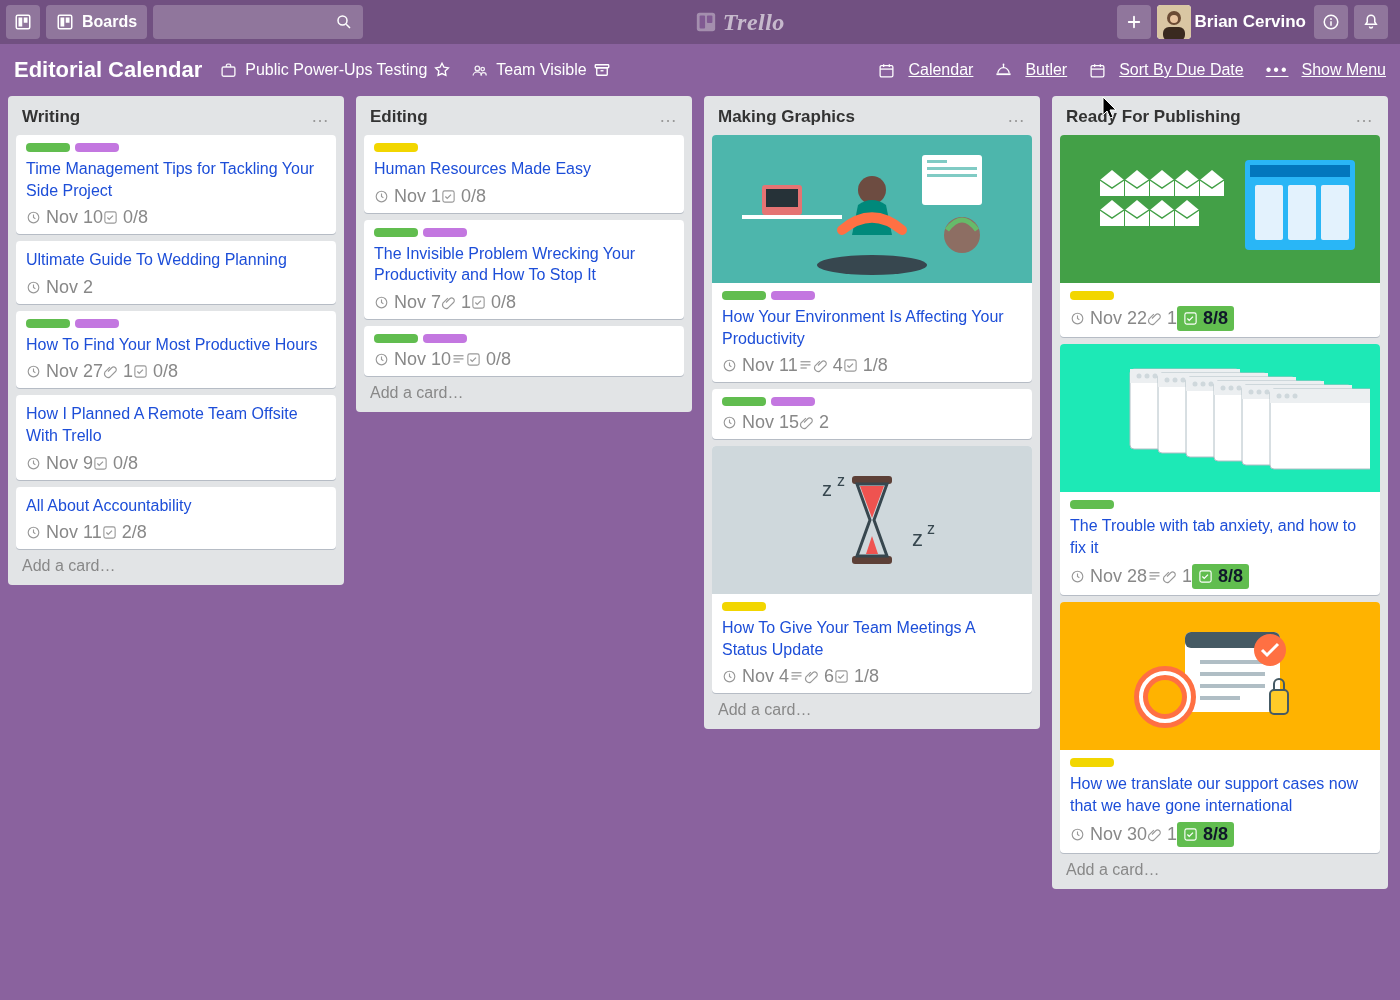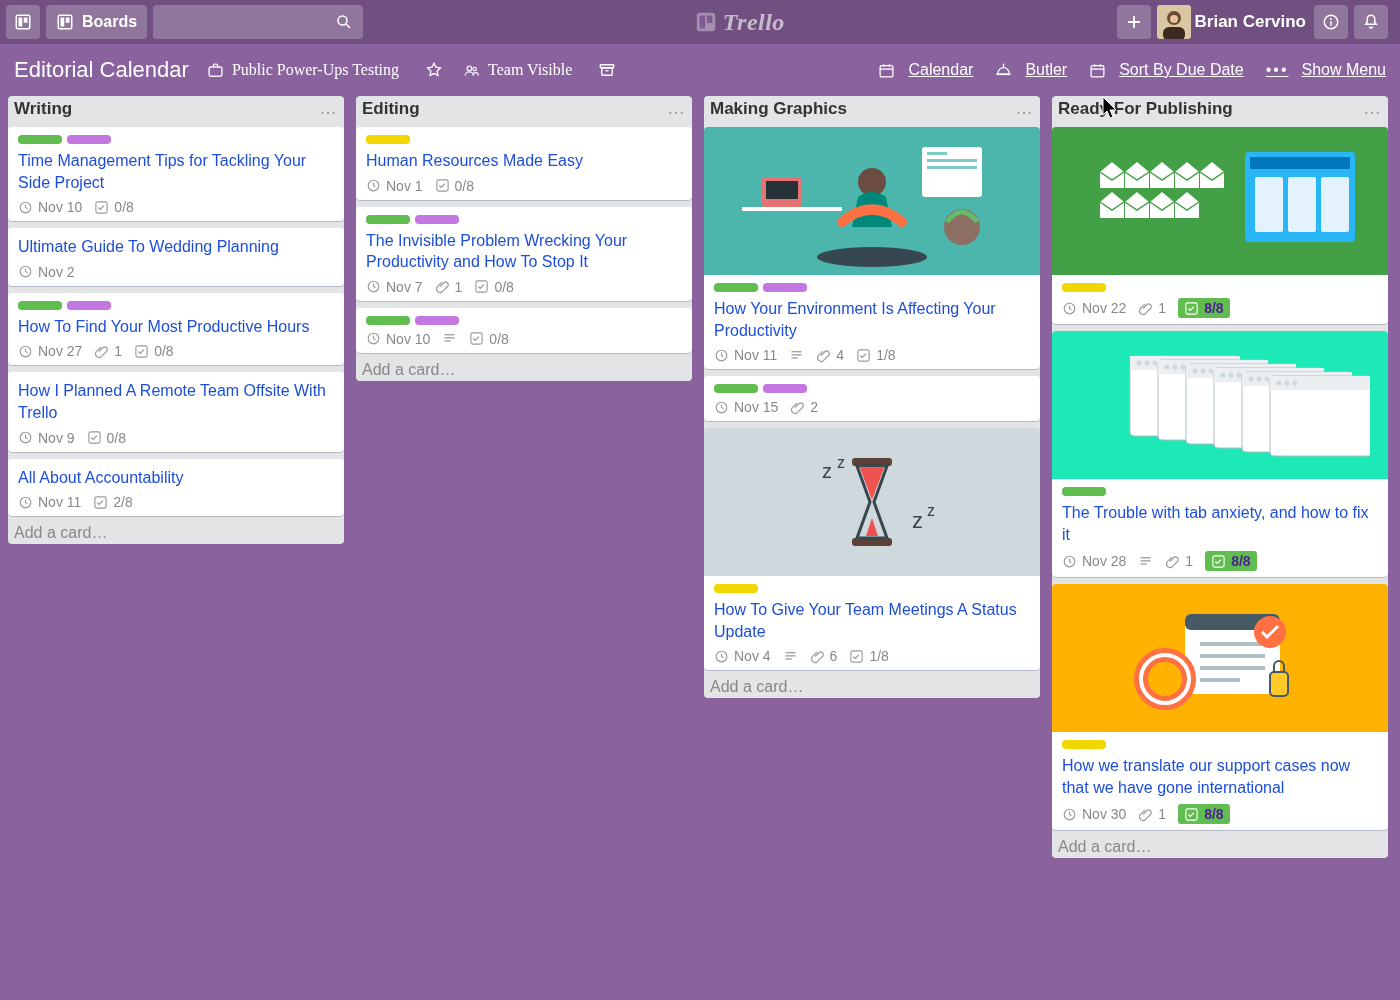--- a/index.html
+++ b/index.html
@@ -11,47 +11,47 @@
   .tb-search { background:rgba(255,255,255,0.22); border-radius:4px; height:34px; width:210px; display:flex; align-items:center; justify-content:flex-end; padding:0 10px; cursor:text; }
   .tb-spacer { flex:1; }
   .logo { display:flex; align-items:center; gap:6px; opacity:0.6; font-style:italic; font-weight:700; font-size:24px; letter-spacing:0.5px; font-family: "Brush Script MT", cursive;}
   .logo svg { width:22px; height:22px; }
   .tb-right { display:flex; align-items:center; }
   .avatar { width:34px; height:34px; border-radius:4px; background:#fff; overflow:hidden; }
   .avatar svg { width:100%; height:100%; }
   .username { font-weight:700; font-size:17px; margin-left:4px; margin-right:8px; }
   
   .boardbar { height:52px; display:flex; align-items:center; padding:0 14px; color:#fff; }
-  .board-title { font-size:22px; font-weight:400; margin-right:18px; }
-  .bb-item { display:flex; align-items:center; gap:8px; font-size:16px; margin-right:20px; cursor:pointer;font-family:Liberation Serif, serif; }
+  .board-title { font-size:22px; font-weight:700; margin-right:18px; }
+  .bb-item { display:flex; align-items:center; gap:8px; font-size:16px; cursor:pointer; }
   .bb-item svg { width:17px; height:17px; fill:#fff; opacity:0.9; }
   .bb-icon-btn { width:30px; height:30px; display:flex; align-items:center; justify-content:center; cursor:pointer; }
   .bb-spacer { flex:1; }
   .bb-link { display:flex; align-items:center; gap:13px; font-size:16px; margin-left:22px; cursor:pointer; }
   .bb-link span { text-decoration:underline; font-weight:500; }
   .bb-link svg { width:17px; height:17px; fill:#fff; }
   .dots { letter-spacing:2px; font-weight:700; }
   
   .board { display:flex; gap:12px; padding:0 8px; height:calc(1000px - 96px); align-items:flex-start; overflow:hidden; }
-  .list { background:#e2e4e6; width:336px; border-radius:4px; display:flex; flex-direction:column; flex-shrink:0; }
+  .list { background:#e2e4e6; width:336px; border-radius:4px; padding:8px; display:flex; flex-direction:column; flex-shrink:0; }
   .list-header { display:flex; align-items:center; justify-content:space-between; padding:2px 6px 8px 6px; }
   .list-title { font-weight:700; font-size:17px; color:#333; }
   .list-menu { color:#999; font-size:18px; letter-spacing:1px; cursor:pointer; }
   .cards { display:flex; flex-direction:column; gap:7px; }
   .card { background:#fff; border-radius:4px; box-shadow:0 1px 0 rgba(9,30,66,.2); padding:8px 10px 6px 10px; cursor:pointer; }
   .labels { display:flex; gap:5px; margin-bottom:6px; }
   .label { width:44px; height:9px; border-radius:4px; }
   .label.green  { background:#61bd4f; }
   .label.purple { background:#c377e0; }
   .label.yellow { background:#f2d600; }
   .card-title { font-size:16px; color:#1d4ed8; line-height:1.35; margin-bottom:6px; }
-  .badges { display:flex; align-items:center; gap:12px; color:#888; font-size:14px; }
+  .badges { display:flex; align-items:center; gap:0; color:#888; font-size:18px; }
   .badge { display:flex; align-items:center; gap:5px; }
   .badge svg { width:15px; height:15px; fill:#999; }
-  .badge.check-done { background:#61bd4f; color:#4c1d95; border-radius:3px; padding:2px 6px; font-weight:700; }
+  .badge.check-done { background:#61bd4f; color:#0f172a; border-radius:3px; padding:2px 6px; font-weight:700; }
   .badge.check-done svg { fill:#fff; }
   .cover { height:148px; border-radius:4px 4px 0 0; margin:-8px -10px 8px -10px; display:flex; align-items:center; justify-content:center; overflow:hidden; }
   .add-card { color:#888; font-size:16px; padding:8px 6px 2px 6px; cursor:pointer; }
   
   .cursor-arrow { position:absolute; left:1102px; top:96px; pointer-events:none; }
   
   svg { display:block; }
 </style>
 </head>
 <body>

